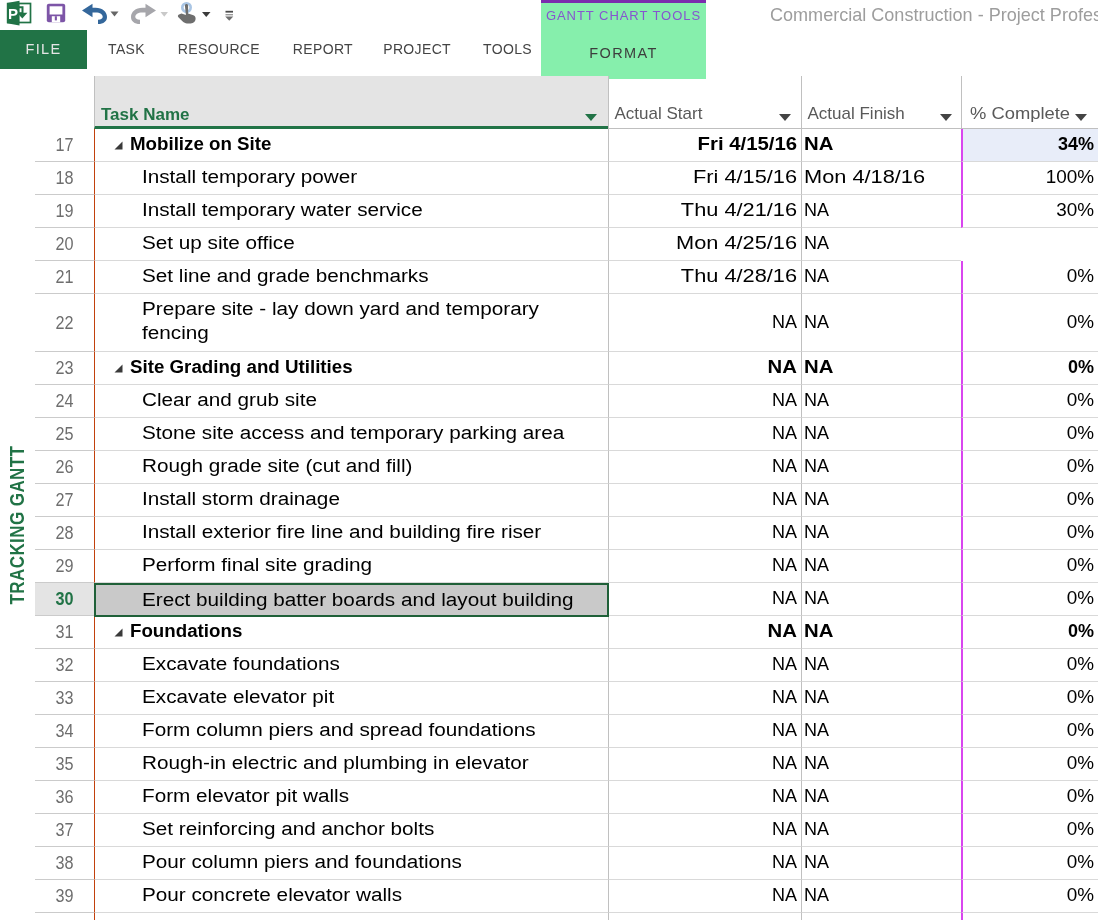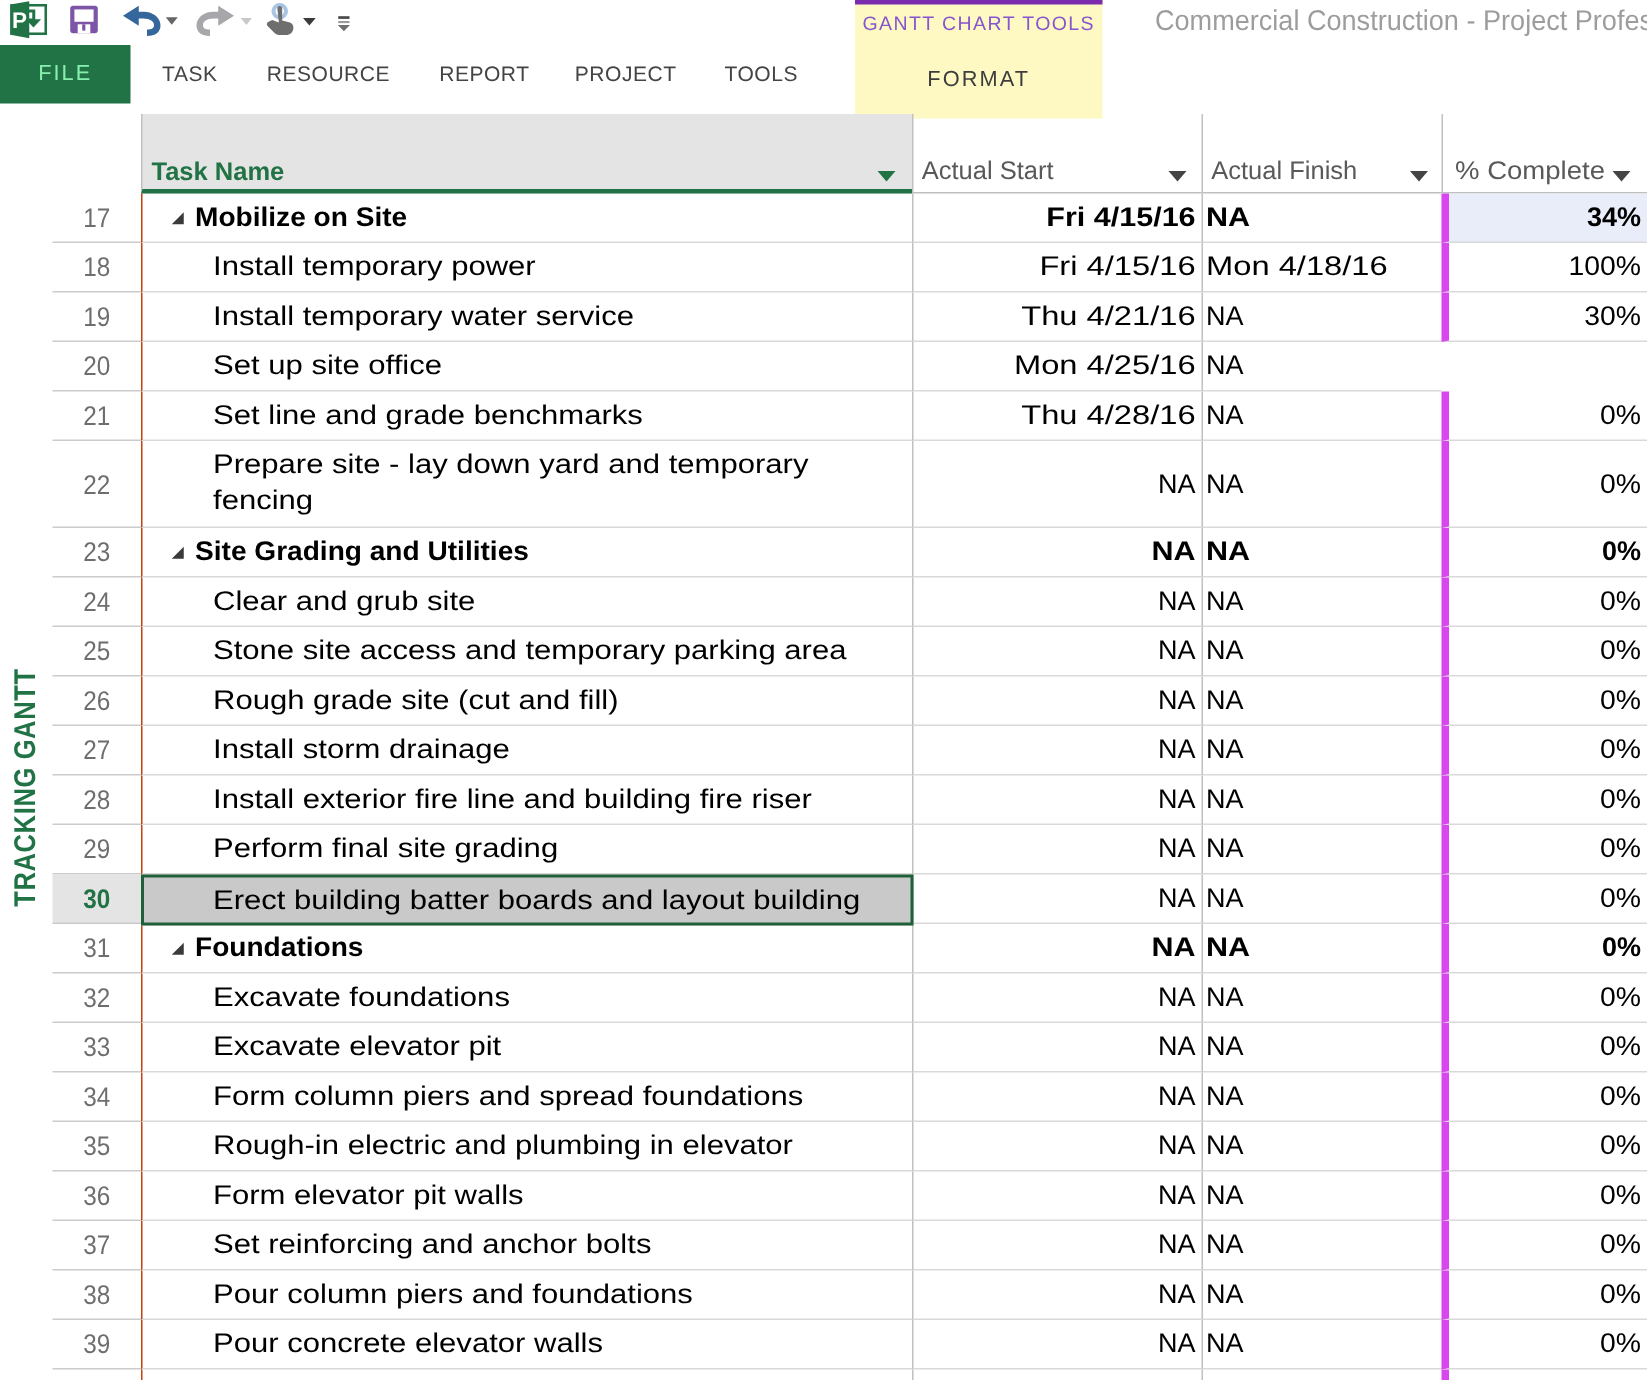--- a/index.html
+++ b/index.html
@@ -3,29 +3,29 @@
 <meta charset="utf-8">
 <style>
   * { margin:0; padding:0; box-sizing:border-box; }
   html,body { width:1098px; height:920px; background:#fff; overflow:hidden;
     font-family:"Liberation Sans", sans-serif; }
   #page { position:absolute; left:0; top:0; width:1098px; height:920px; background:#fff; overflow:hidden; }
 
   
   .qat { position:absolute; left:0; top:0; height:30px; width:1098px; }
   .ctx { position:absolute; left:541px; top:0; width:165px; height:79px;
-    background:#fef9c3; border-top:3px solid #7b2cae;margin-left:29px; }
+    background:#86efac; border-top:3px solid #7b2cae; }
   .ctx .t1 { position:absolute; left:0; right:0; top:5px; text-align:center;
     font-size:13px; letter-spacing:0.95px; color:#8655cf; }
   .ctx .t2 { position:absolute; left:0; right:0; top:42px; text-align:center;
     font-size:14.5px; letter-spacing:1.4px; color:#3d3d3d; }
   .title { position:absolute; left:770px; top:4px; width:400px; white-space:nowrap;
     font-size:19px; color:#9d9d9d; transform-origin:left center; transform:scaleX(0.95); }
   .filetab { position:absolute; left:0; top:30px; width:87px; height:39px;
-    background:#217346; color:#86efac; font-size:14.5px; letter-spacing:1.3px;
+    background:#217346; color:#e5e5e5; font-size:14.5px; letter-spacing:1.3px;
     text-align:center; line-height:38px; }
   .tab { position:absolute; top:30px; height:39px; line-height:38px;
     font-size:14px; letter-spacing:0.35px; color:#444; text-align:right; }
 
   
   .vlabel { position:absolute; left:-73px; top:517px; width:180px; height:22px;
     transform:rotate(-90deg) scaleX(0.85); transform-origin:center;
     font-size:20px; font-weight:bold; letter-spacing:0.5px; color:#217346;
     text-align:center; white-space:nowrap; }
 
@@ -47,21 +47,21 @@
 
   .row { display:flex; height:33px; font-size:18px;text-decoration:underline; }
   .row.h2 { height:58px; }
   .c { position:relative; border-bottom:1px solid #d9d9d9; }
   .num { width:59px; color:#6e6e6e; text-align:center; border-bottom:1px solid #cbcbcb; }
   .num i { font-style:normal; position:absolute; left:0; right:0; top:50%;
     transform:translateY(-50%) scaleX(0.9); line-height:1; }
   .task { width:513.5px; border-left:1px solid #c2410c; }
   .as   { width:193px;   border-left:1px solid #c0c0c0; text-align:right; }
   .af   { width:160px;   border-left:1px solid #c0c0c0; }
-  .pc   { width:137.5px; border-left:5px solid #d946ef; text-align:right; }
+  .pc   { width:137.5px; border-left:2px solid #d946ef; text-align:right; }
   .c span { position:absolute; top:50%; line-height:1.18; white-space:nowrap; }
   .task span { left:46.5px; transform-origin:left center;
     transform:translateY(-50%) scaleX(1.15); }
   .task.sum span { left:34.5px; transform:translateY(-50%) scaleX(1.04); }
   .as span { right:3.5px; transform-origin:right center; transform:translateY(-50%); }
   .as span.dt { transform:translateY(-50%) scaleX(1.21); }
   .as.bold span { transform:translateY(-50%) scaleX(1.13); }
   .af span { left:2.5px; transform-origin:left center; transform:translateY(-50%); }
   .af span.dt { transform:translateY(-50%) scaleX(1.21); }
   .af.bold span { transform:translateY(-50%) scaleX(1.13); }

